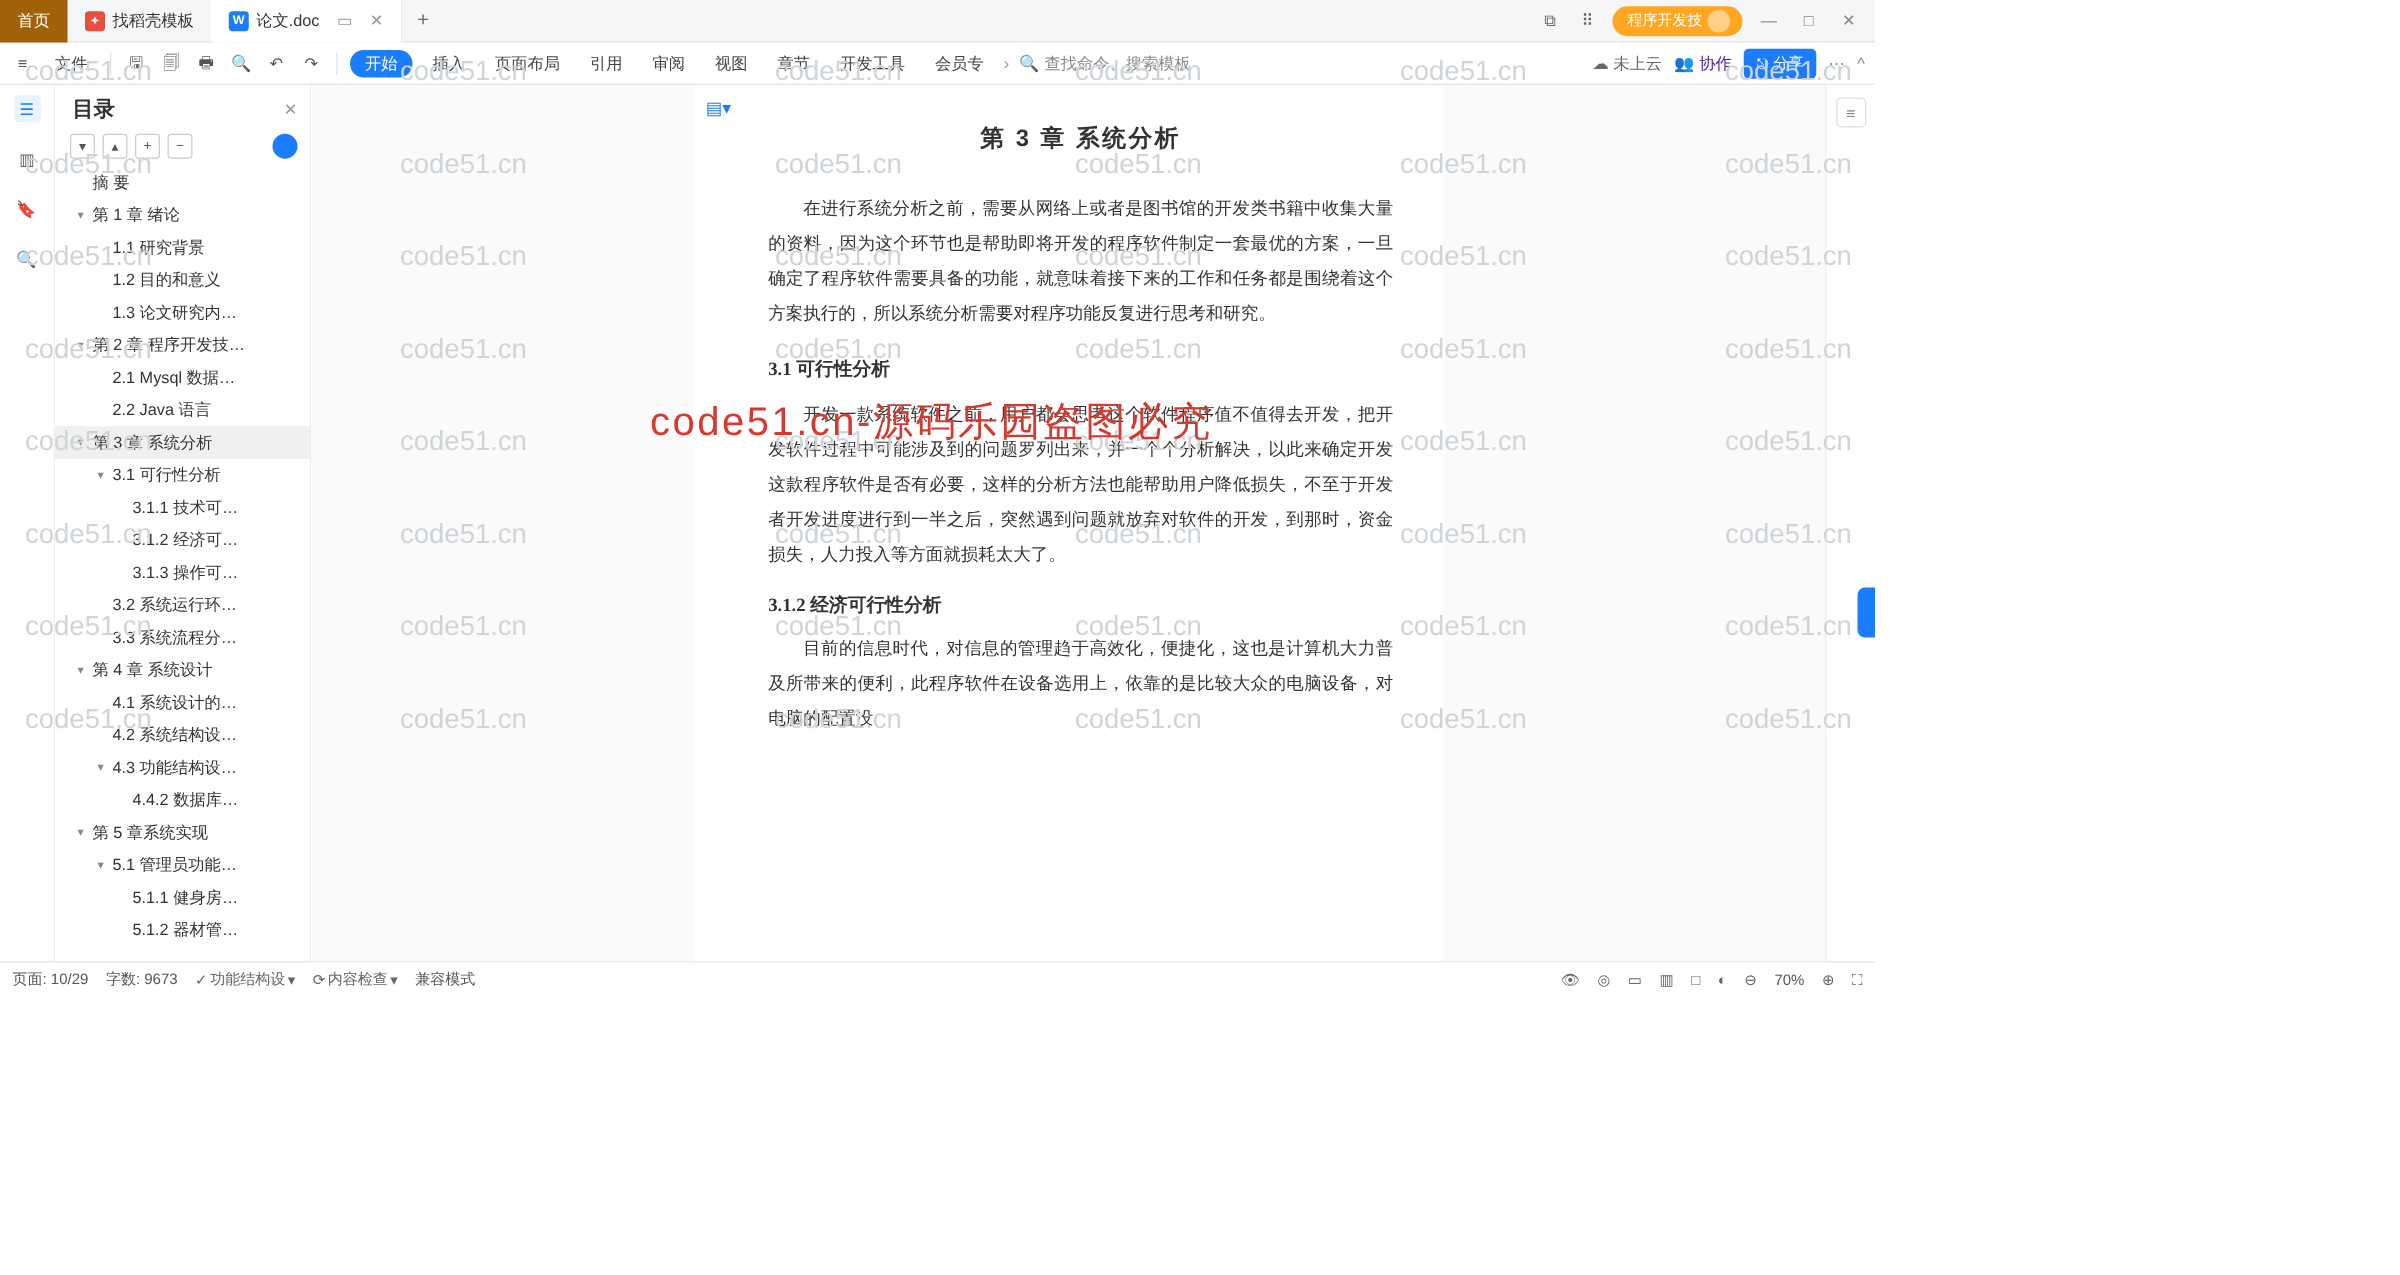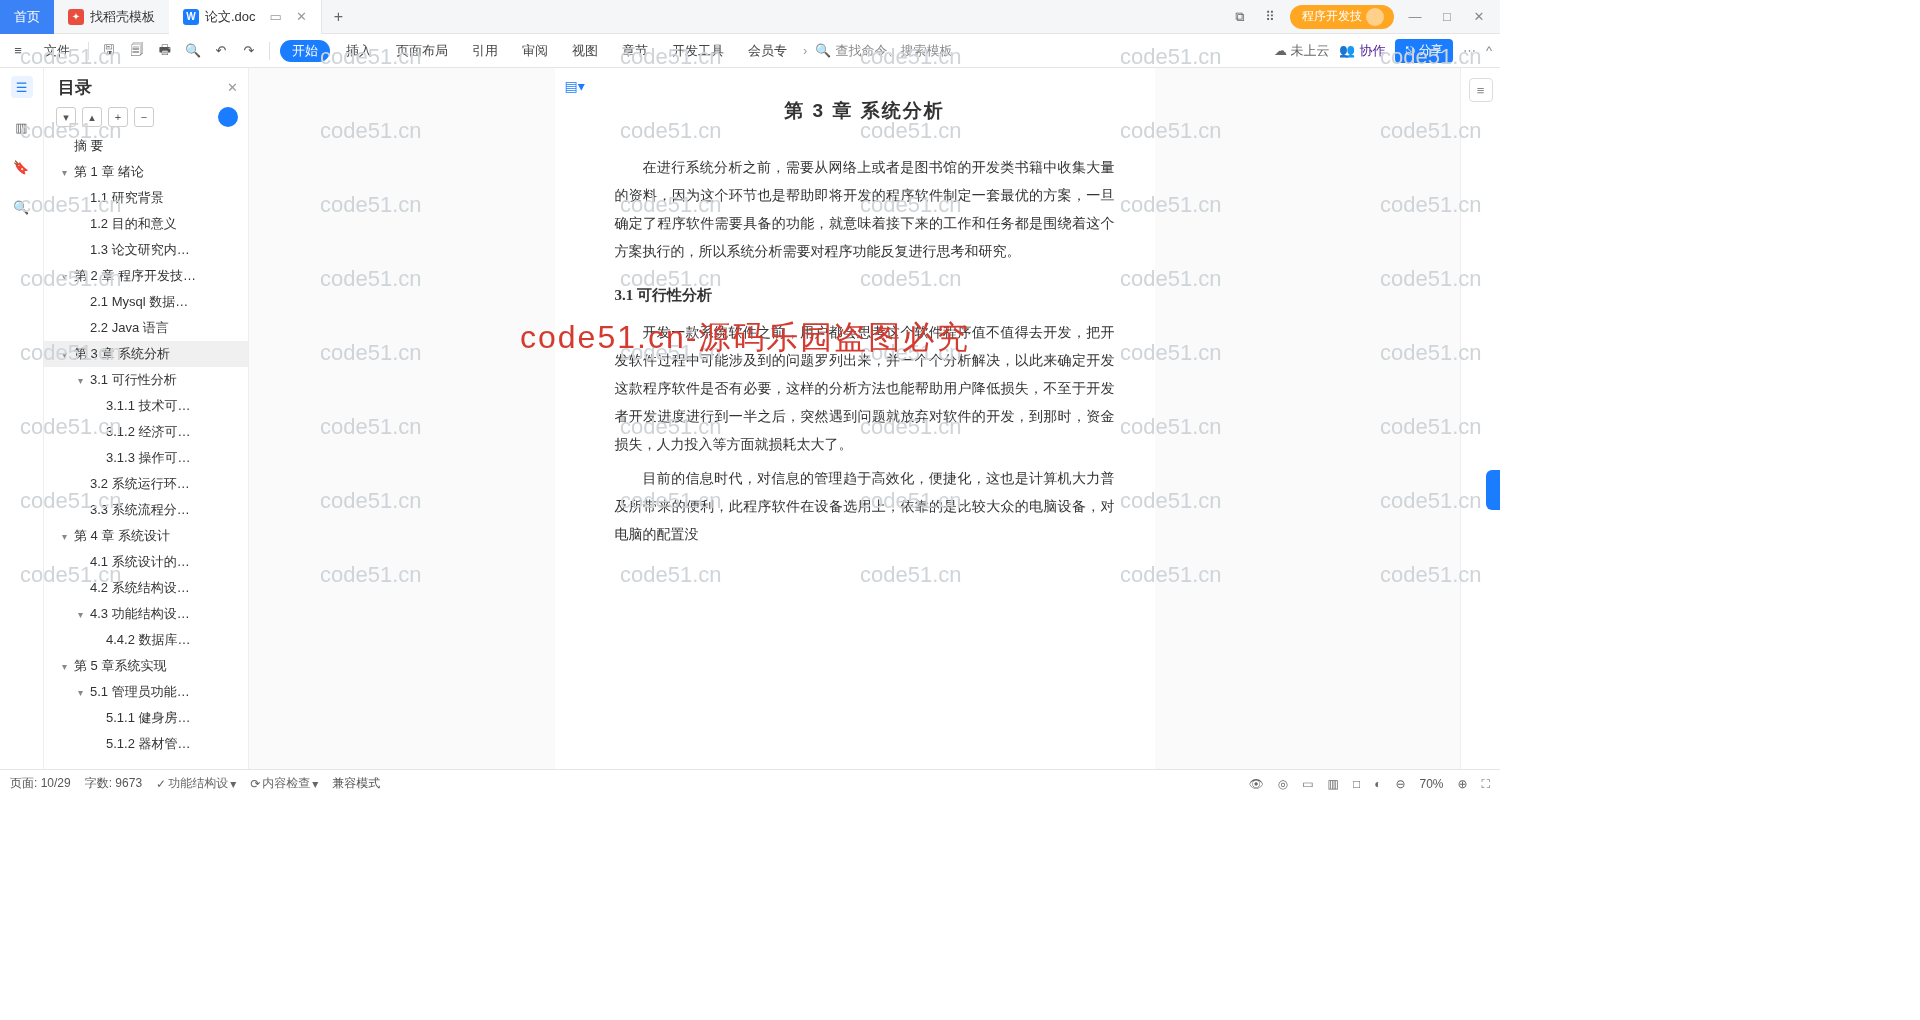--- a/index.html
+++ b/index.html
@@ -1,19 +1,19 @@
 <!DOCTYPE html>
 <html><head>
 <meta charset="utf-8">
 <style>
 * { margin:0; padding:0; box-sizing:border-box; font-family:"Microsoft YaHei",Arial,sans-serif; }
 body { width:1500px; height:797px; background:#fff; overflow:hidden; position:relative; font-size:13px; color:#333; }
 .tabbar { height:34px; background:#f5f6f7; display:flex; align-items:center; border-bottom:1px solid #e5e5e5; }
 .tab { height:34px; padding:0 14px; display:flex; align-items:center; gap:6px; font-size:13px; cursor:pointer; }
-.tab.home { background:#3b82f6; color:#fff; }
+.tab.home { background:#a16207; color:#fff; }
 .tab.dk { }
 .tab.dk .ico { width:16px; height:16px; background:#e84d3d; border-radius:3px; display:flex; align-items:center; justify-content:center; color:#fff; font-size:10px; }
 .tab.active { background:#fff; border-right:1px solid #e5e5e5; }
 .tab.active .ico { width:16px; height:16px; background:#1a7cff; border-radius:3px; color:#fff; display:flex; align-items:center; justify-content:center; font-size:10px; font-weight:bold; }
 .tab .close { color:#999; margin-left:8px; }
 .tab .split { color:#999; margin-left:8px; }
 .tab.plus { color:#666; font-size:16px; padding:0 12px; }
 .tabbar .spacer { flex:1; }
 .tabbar .right { display:flex; align-items:center; gap:10px; padding-right:10px; }
 .tabbar .right .tbico { width:20px; height:20px; color:#666; display:flex; align-items:center; justify-content:center; }
@@ -183,20 +183,21 @@
       </div>
   </div>
 
   <div class="doc">
     <div class="page">
       <span class="pgico">▤▾</span>
       <h1>第 3 章  系统分析</h1>
       <p>在进行系统分析之前，需要从网络上或者是图书馆的开发类书籍中收集大量的资料，因为这个环节也是帮助即将开发的程序软件制定一套最优的方案，一旦确定了程序软件需要具备的功能，就意味着接下来的工作和任务都是围绕着这个方案执行的，所以系统分析需要对程序功能反复进行思考和研究。</p>
       <h2>3.1 可行性分析</h2>
       <p>开发一款系统软件之前，用户都会思考这个软件程序值不值得去开发，把开发软件过程中可能涉及到的问题罗列出来，并一个个分析解决，以此来确定开发这款程序软件是否有必要，这样的分析方法也能帮助用户降低损失，不至于开发者开发进度进行到一半之后，突然遇到问题就放弃对软件的开发，到那时，资金损失，人力投入等方面就损耗太大了。</p>
+      <h3>3.1.2 经济可行性分析</h3>
       <p>目前的信息时代，对信息的管理趋于高效化，便捷化，这也是计算机大力普及所带来的便利，此程序软件在设备选用上，依靠的是比较大众的电脑设备，对电脑的配置没</p>
     </div>
   </div>
 
   <div class="rightpane">
     <span class="box">≡</span>
   </div>
 </div>
 
 <div class="sidetab"></div>

